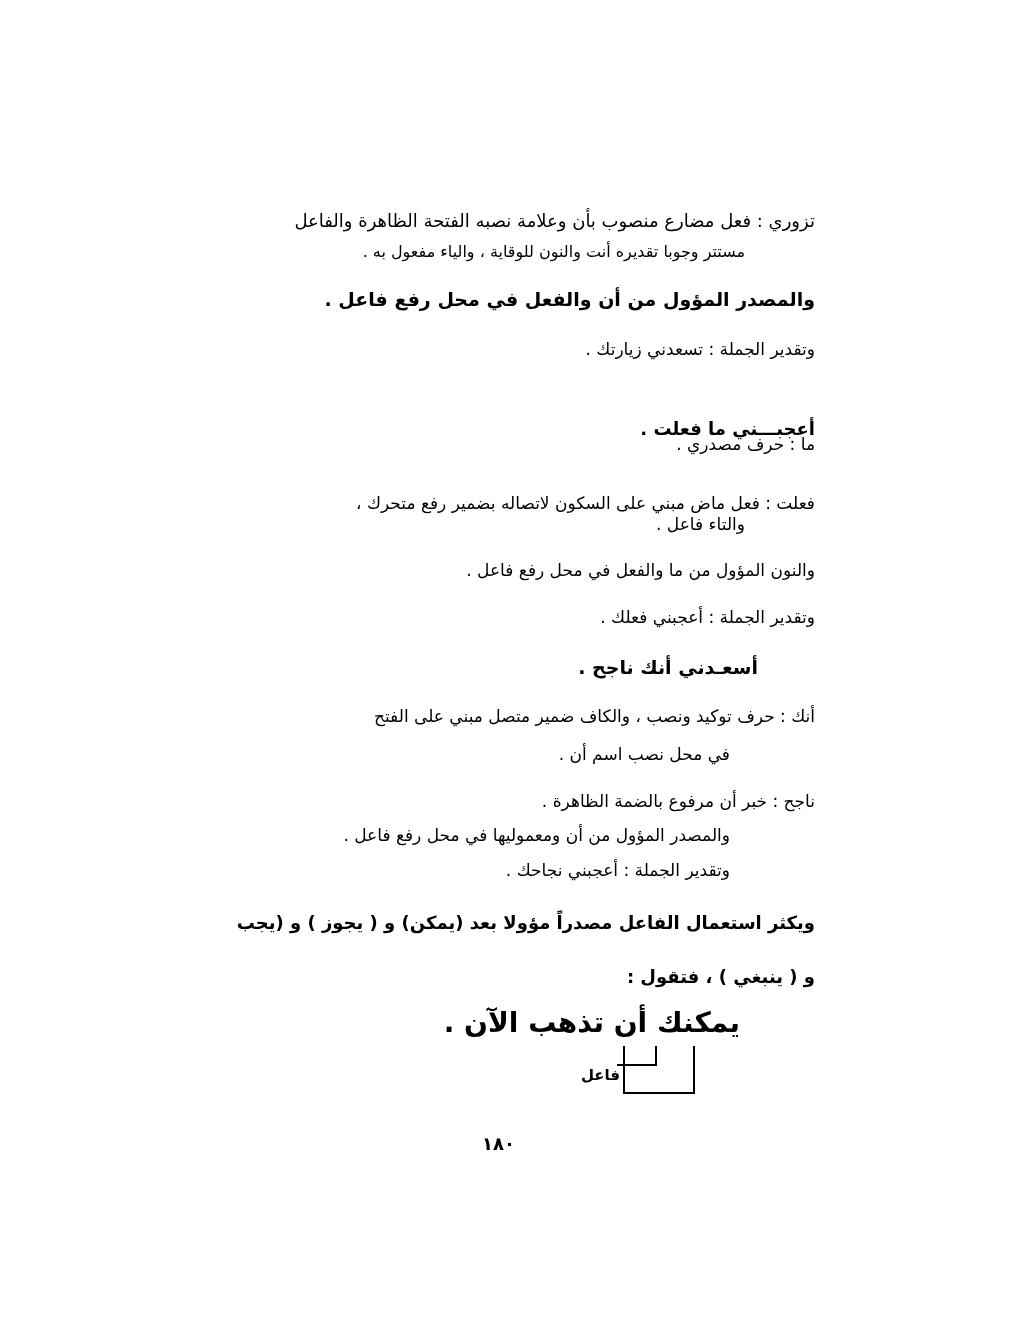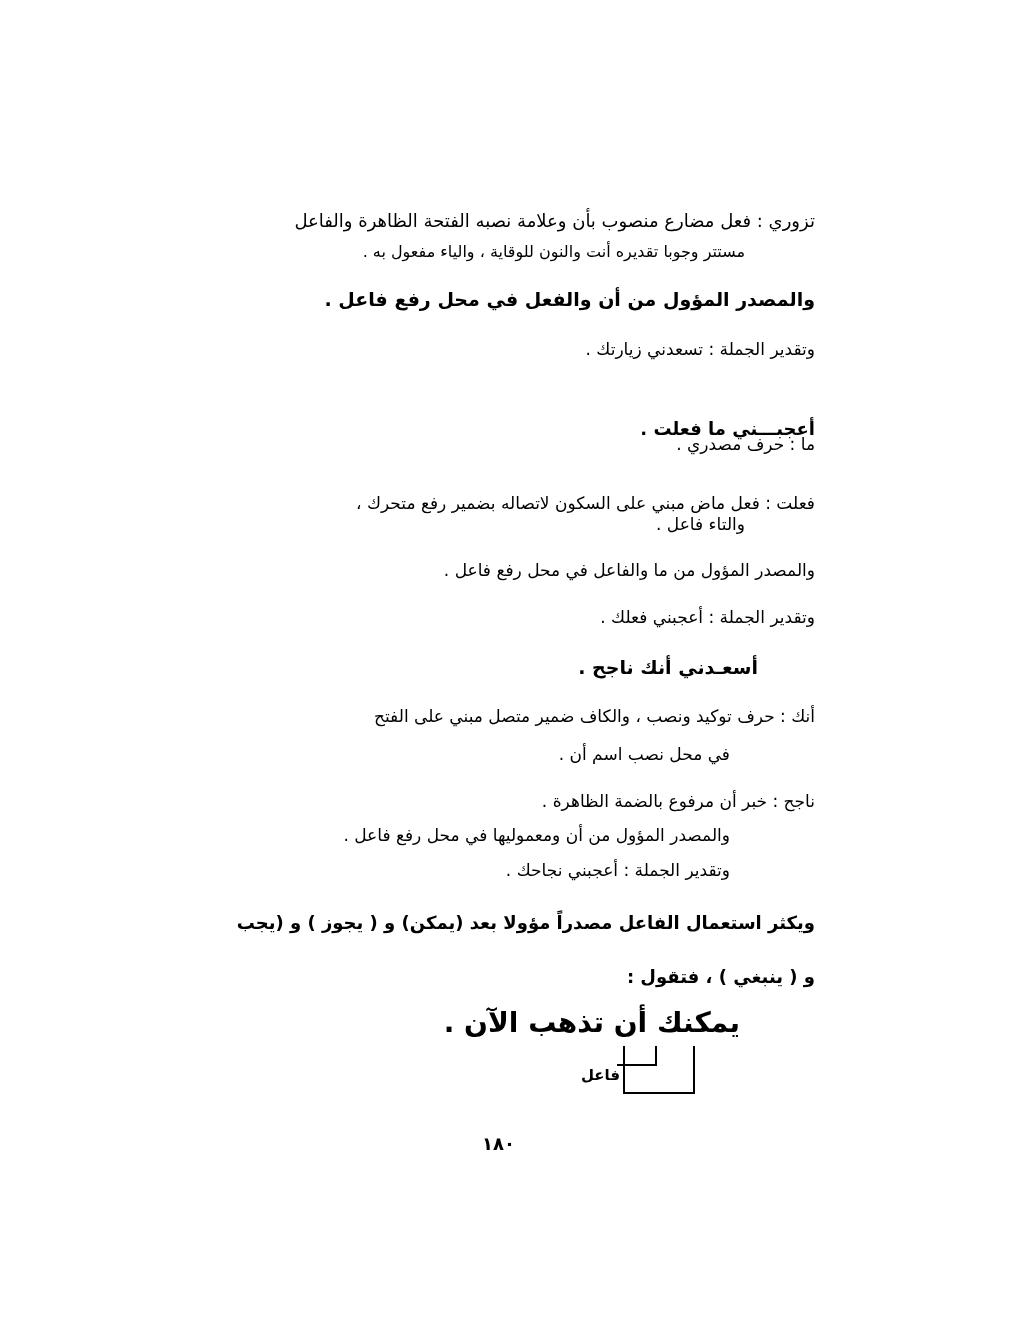--- a/index.html
+++ b/index.html
@@ -56,21 +56,21 @@
   <div class="line" style="right:275px; top:228px; font-size:16px;">مستتر وجوبا تقديره أنت والنون للوقاية ، والياء مفعول به .</div>
   <div class="line bold" style="right:205px; top:274px;">والمصدر المؤول من أن والفعل في محل رفع فاعل .</div>
 
   <div class="line" style="right:205px; top:325px;">وتقدير الجملة : تسعدني زيارتك .</div>
   <div class="line bold" style="right:205px; top:372px; font-size:18px;margin-top:32px;">أعجبـــني  ما  فعلت .</div>
   <div class="line" style="right:205px; top:420px;">ما    :   حرف مصدري .</div>
 
   <div class="line" style="right:205px; top:465px;margin-top:14px;">فعلت :  فعل ماض مبني على السكون  لاتصاله بضمير  رفع  متحرك ،</div>
   <div class="line" style="right:275px; top:500px;text-align:right;">والتاء فاعل .</div>
 
-  <div class="line" style="right:205px; top:546px;">والمصدر المؤول من ما والفاعل في محل رفع فاعل .</div>
+  <div class="line" style="right:205px; top:546px;">والنون المؤول من ما والفعل في محل رفع فاعل .</div>
   <div class="line" style="right:205px; top:593px;">وتقدير الجملة : أعجبني فعلك .</div>
 
   <div class="line bold" style="right:262px; top:642px;">أسعـدني  أنك ناجح .</div>
 
   <div class="line" style="right:205px; top:692px;">أنك    :  حرف توكيد ونصب ، والكاف ضمير متصل مبني  على الفتح</div>
   <div class="line" style="right:290px; top:730px;">في محل نصب اسم أن .</div>
 
   <div class="line" style="right:205px; top:777px;margin-left:24px;">ناجح    :  خبر أن مرفوع بالضمة  الظاهرة .</div>
   <div class="line" style="right:290px; top:811px;">والمصدر المؤول من أن ومعموليها في محل رفع فاعل .</div>
   <div class="line" style="right:290px; top:846px;">وتقدير الجملة : أعجبني نجاحك .</div>

